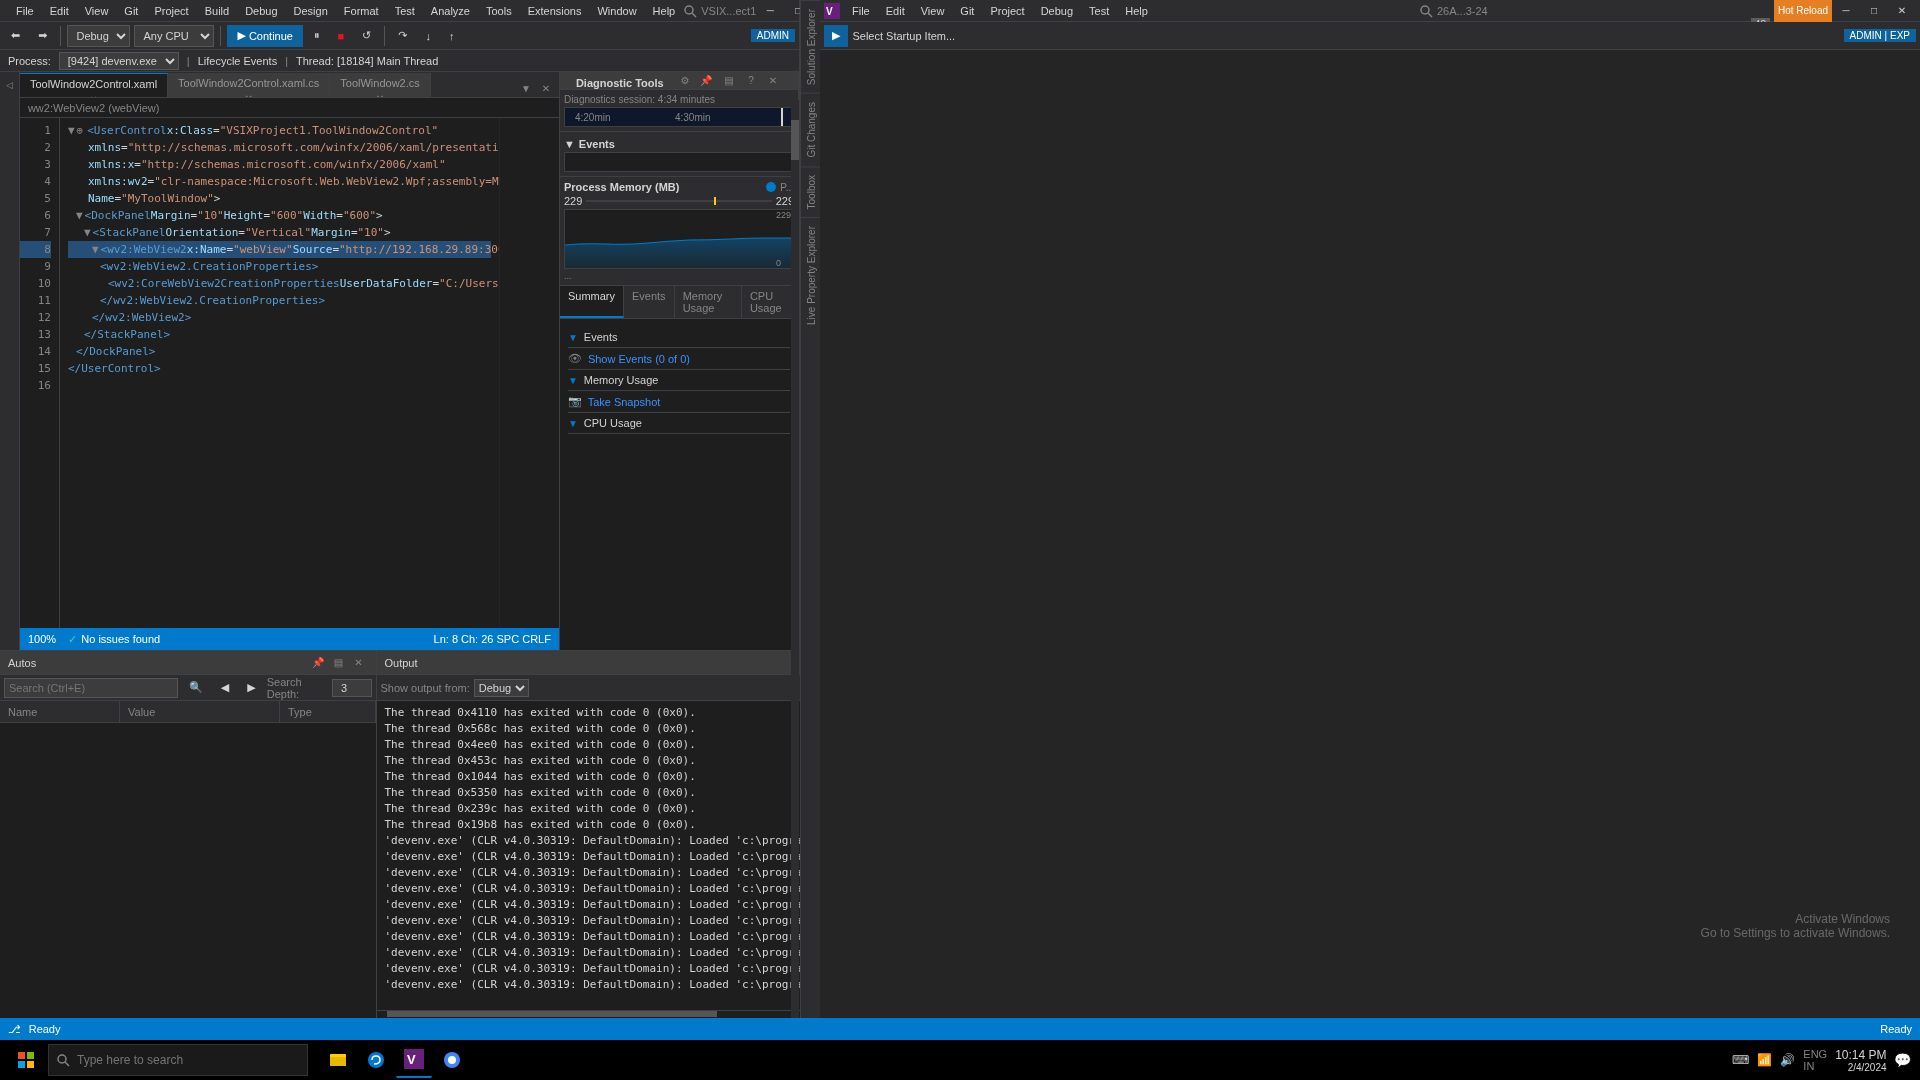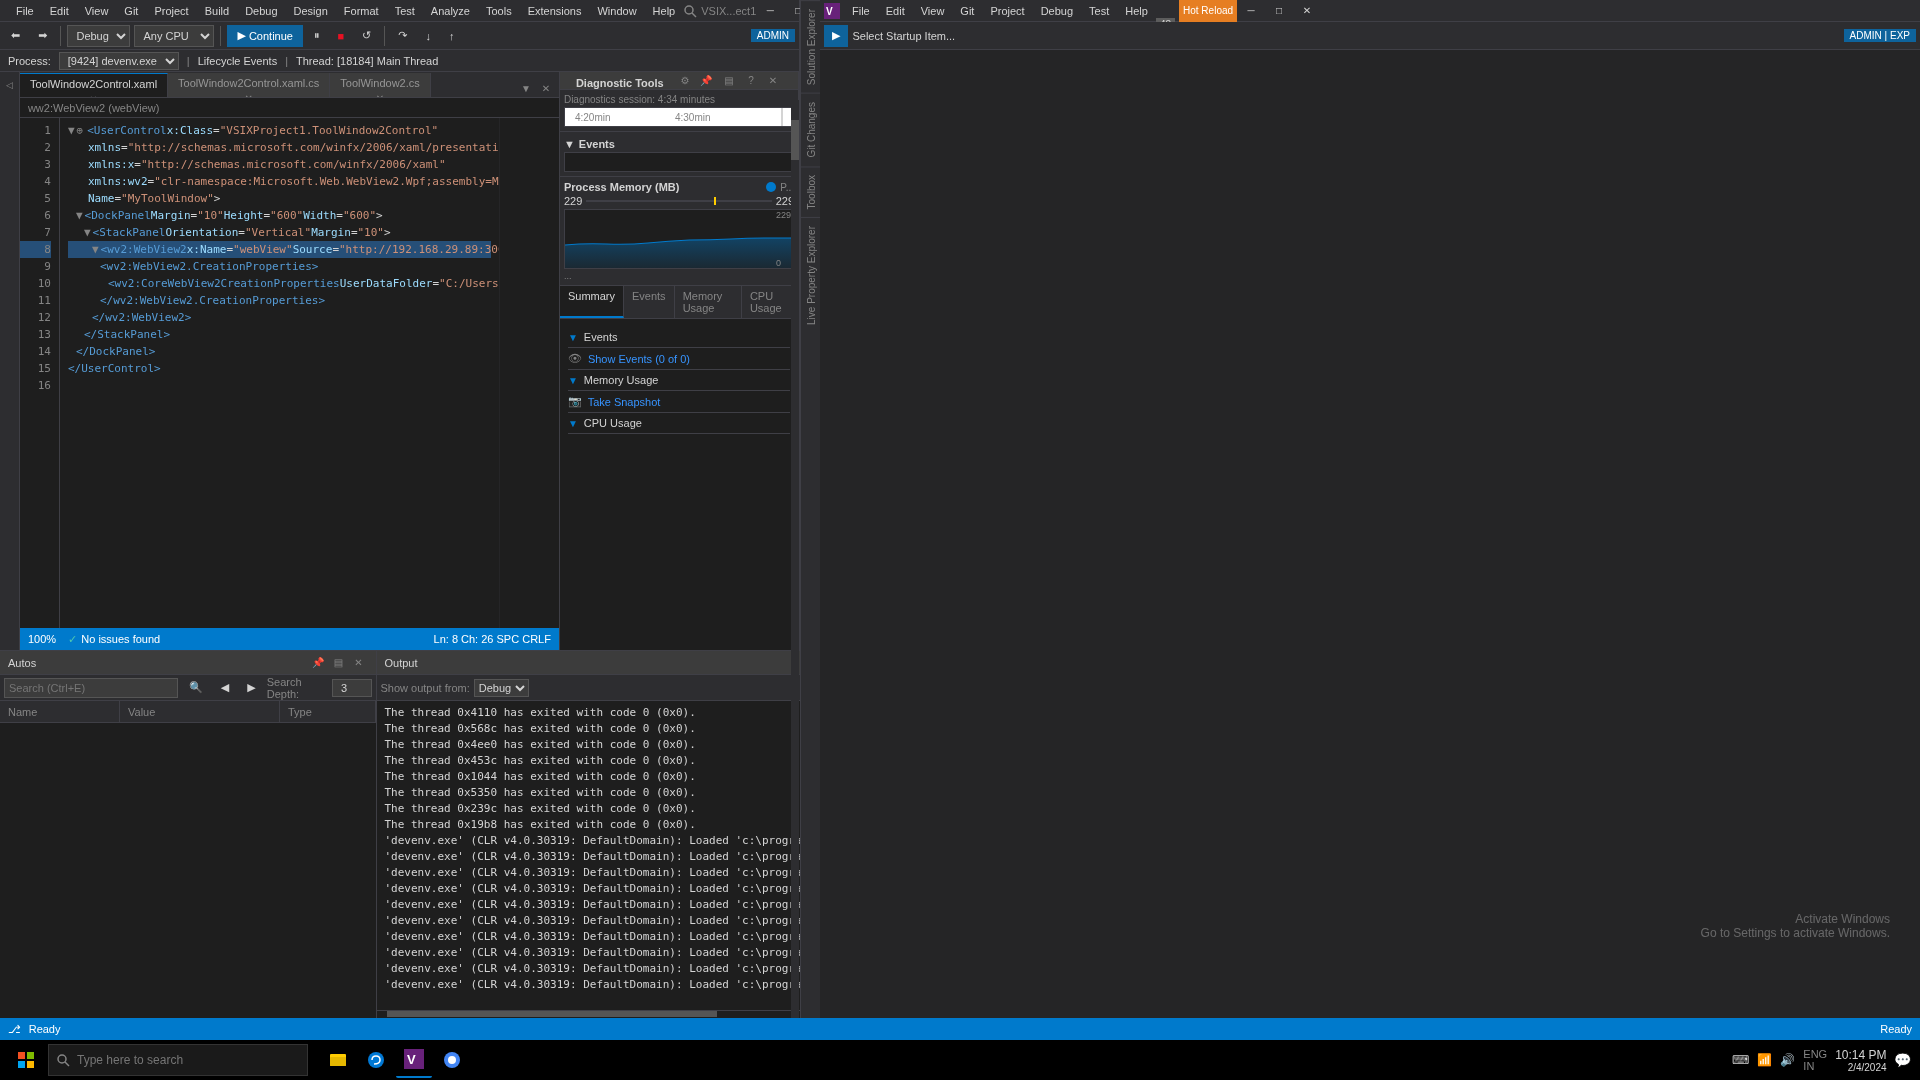--- a/index.html
+++ b/index.html
@@ -273,21 +273,21 @@
     }
     .session-label {
       font-size: 10px;
       color: #858585;
       margin-bottom: 2px;
     }
     .timeline-bar {
       display: flex;
       align-items: center;
       height: 20px;
-      background: #ffffff;
+      background: #0f172a;
       border: 1px solid #3f3f46;
       position: relative;
     }
     .timeline-label {
       position: absolute;
       font-size: 10px;
       color: #858585;
     }
     .timeline-cursor {
       position: absolute;
@@ -1035,20 +1035,27 @@
         <text x="2" y="12" font-size="10" fill="white" font-weight="bold">V</text>
       </svg>
       <span class="menu-item">File</span>
       <span class="menu-item">Edit</span>
       <span class="menu-item">View</span>
       <span class="menu-item">Git</span>
       <span class="menu-item">Project</span>
       <span class="menu-item">Debug</span>
       <span class="menu-item">Test</span>
       <span class="menu-item">Help</span>
+      <div style="flex:1; display:flex; justify-content:center; align-items:center; gap:4px;">
+        <svg width="14" height="14" viewBox="0 0 14 14">
+            <circle cx="6" cy="6" r="4" stroke="#858585" stroke-width="1.5" fill="none"></circle>
+            <line x1="9" y1="9" x2="13" y2="13" stroke="#858585" stroke-width="1.5"></line>
+          </svg>
+        <span style="font-size:11px;color:#858585;">26A...3-24</span>
+      </div>
       <div style="display:flex;align-items:flex-end;gap:4px;">
 
         <span style="background:#5c5c5c;color:#d4d4d4;font-size:10px;padding:1px 4px;">48</span>
         <span style="background:#e67e22;color:white;font-size:10px;padding:15px 4px;">Hot Reload</span>
       </div>
       <div class="window-controls">
         <div class="win-btn">─</div>
         <div class="win-btn">□</div>
         <div class="win-btn close">✕</div>
       </div>

